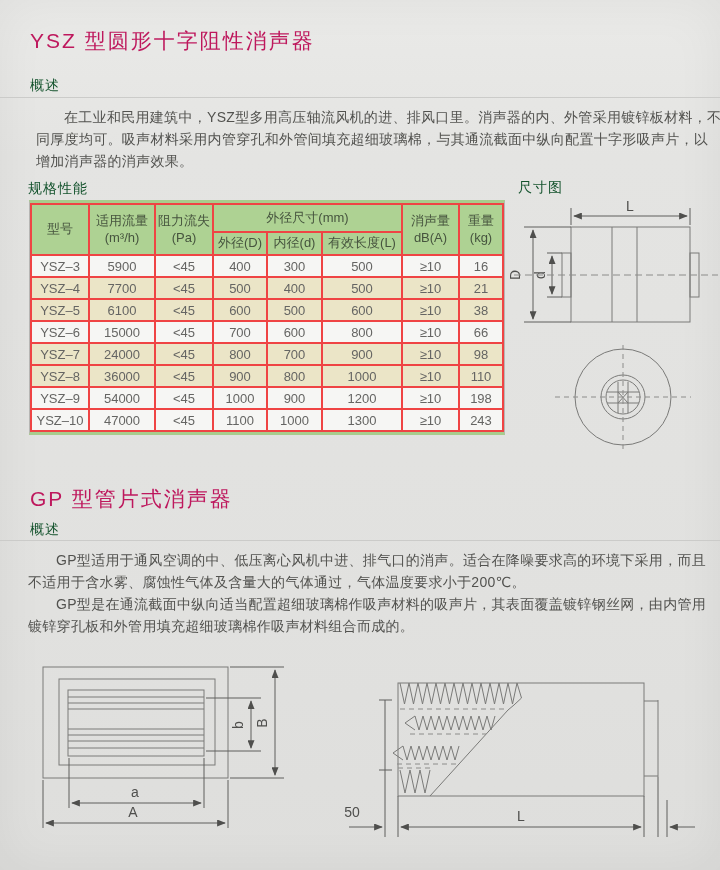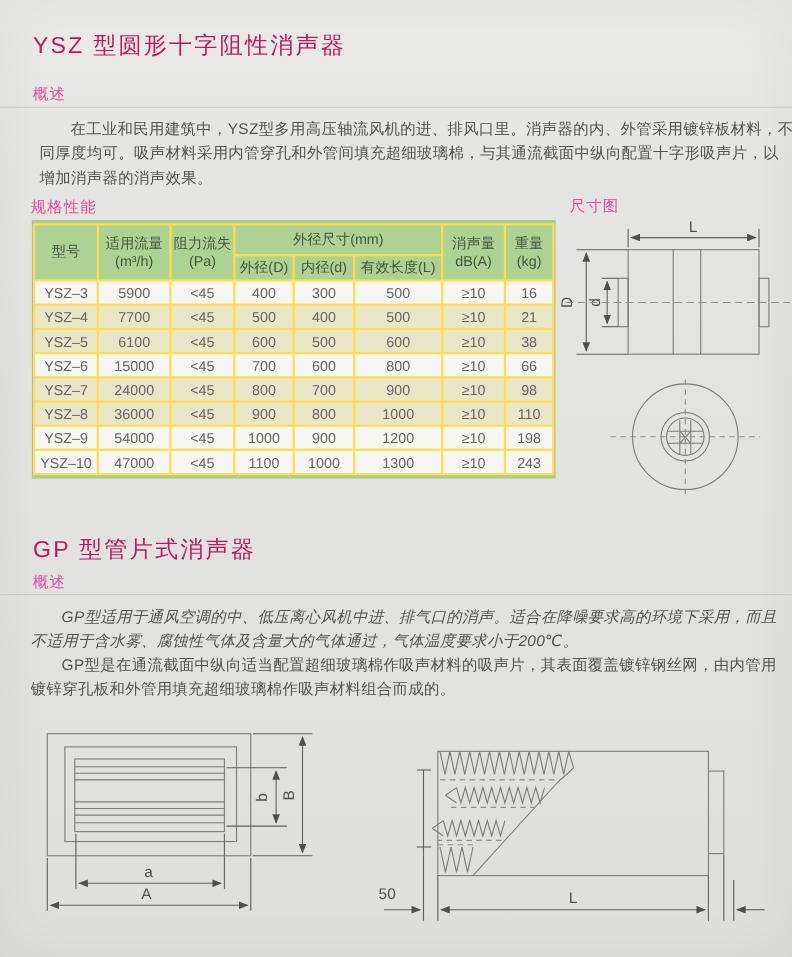--- a/index.html
+++ b/index.html
@@ -3,29 +3,29 @@
 <meta charset="utf-8">
 <style>
   html,body{margin:0;padding:0;}
   body{
     width:720px;height:870px;overflow:hidden;position:relative;
     font-family:"Liberation Sans","DejaVu Sans",sans-serif;
     background:linear-gradient(180deg,#eaeae8 0%,#e4e4e2 18%,#e1e1df 70%,#dededc 100%);
   }
   .page{position:absolute;inset:0;box-shadow:inset 0 0 50px rgba(0,0,0,.05);}
   .h-title{position:absolute;font-size:21px;letter-spacing:2px;color:#be185d;font-weight:500;}
-  .subhead{position:absolute;font-size:14px;letter-spacing:1px;color:#ec4899;}
+  .subhead{position:absolute;font-size:14px;letter-spacing:1px;color:#14532d;}
   .rule{position:absolute;left:0;width:720px;height:1px;background:#cbcbc9;}
   .body-text{position:absolute;margin:0;font-size:14px;line-height:22px;color:#52524f;
     text-indent:2em;letter-spacing:.3px;}
   
   .tblwrap{position:absolute;left:29px;top:200px;}
   table.spec{
     border-collapse:separate;border-spacing:2px;table-layout:fixed;width:456px;
-    background:#fde047;
+    background:#ef4444;
     border-top:3px solid #a8cd8d;border-bottom:3px solid #a8cd8d;
     border-left:1px solid #b6b6b4;border-right:1px solid #b6b6b4;
   }
   table.spec th{
     background:#aed293;color:#46543e;font-weight:normal;font-size:13px;
     line-height:1.25;padding:1px 0;text-align:center;
   }
   table.spec thead tr:first-child th{height:24px;}
   table.spec thead tr:last-child th{height:19px;}
   table.spec td{
@@ -226,21 +226,21 @@
     </g>
     <line class="dash2" x1="55" y1="202" x2="191" y2="202"></line>
     <line class="dash2" x1="123" y1="150" x2="123" y2="256"></line>
   </svg>
 
   <div class="h-title" style="left:30px;top:485px;">GP 型管片式消声器</div>
 
   <div class="subhead" style="left:30px;top:521px;">概述</div>
   <div class="rule" style="top:540px;"></div>
 
-  <p class="body-text" style="left:28px;top:549px;width:686px;font-style:italic;">GP型适用于通风空调的中、低压离心风机中进、排气口的消声。适合在降噪要求高的环境下采用，而且不适用于含水雾、腐蚀性气体及含量大的气体通过，气体温度要求小于200℃。</p>
+  <p class="body-text" style="left:28px;top:549px;width:686px;">GP型适用于通风空调的中、低压离心风机中进、排气口的消声。适合在降噪要求高的环境下采用，而且不适用于含水雾、腐蚀性气体及含量大的气体通过，气体温度要求小于200℃。</p>
   <p class="body-text" style="left:28px;top:593px;width:686px;">GP型是在通流截面中纵向适当配置超细玻璃棉作吸声材料的吸声片，其表面覆盖镀锌钢丝网，由内管用镀锌穿孔板和外管用填充超细玻璃棉作吸声材料组合而成的。</p>
 
   <svg style="left:30px;top:655px;" width="280" height="190" viewBox="0 0 280 190">
     <rect class="draw" x="13" y="12" width="185" height="111"></rect>
     <rect class="draw" x="29" y="24" width="156" height="86"></rect>
     <rect class="draw" x="38" y="35" width="136" height="66"></rect>
     <g class="draw">
       <line x1="38" y1="42" x2="174" y2="42"></line>
       <line x1="38" y1="48" x2="174" y2="48"></line>
       <line x1="38" y1="54" x2="174" y2="54"></line>

